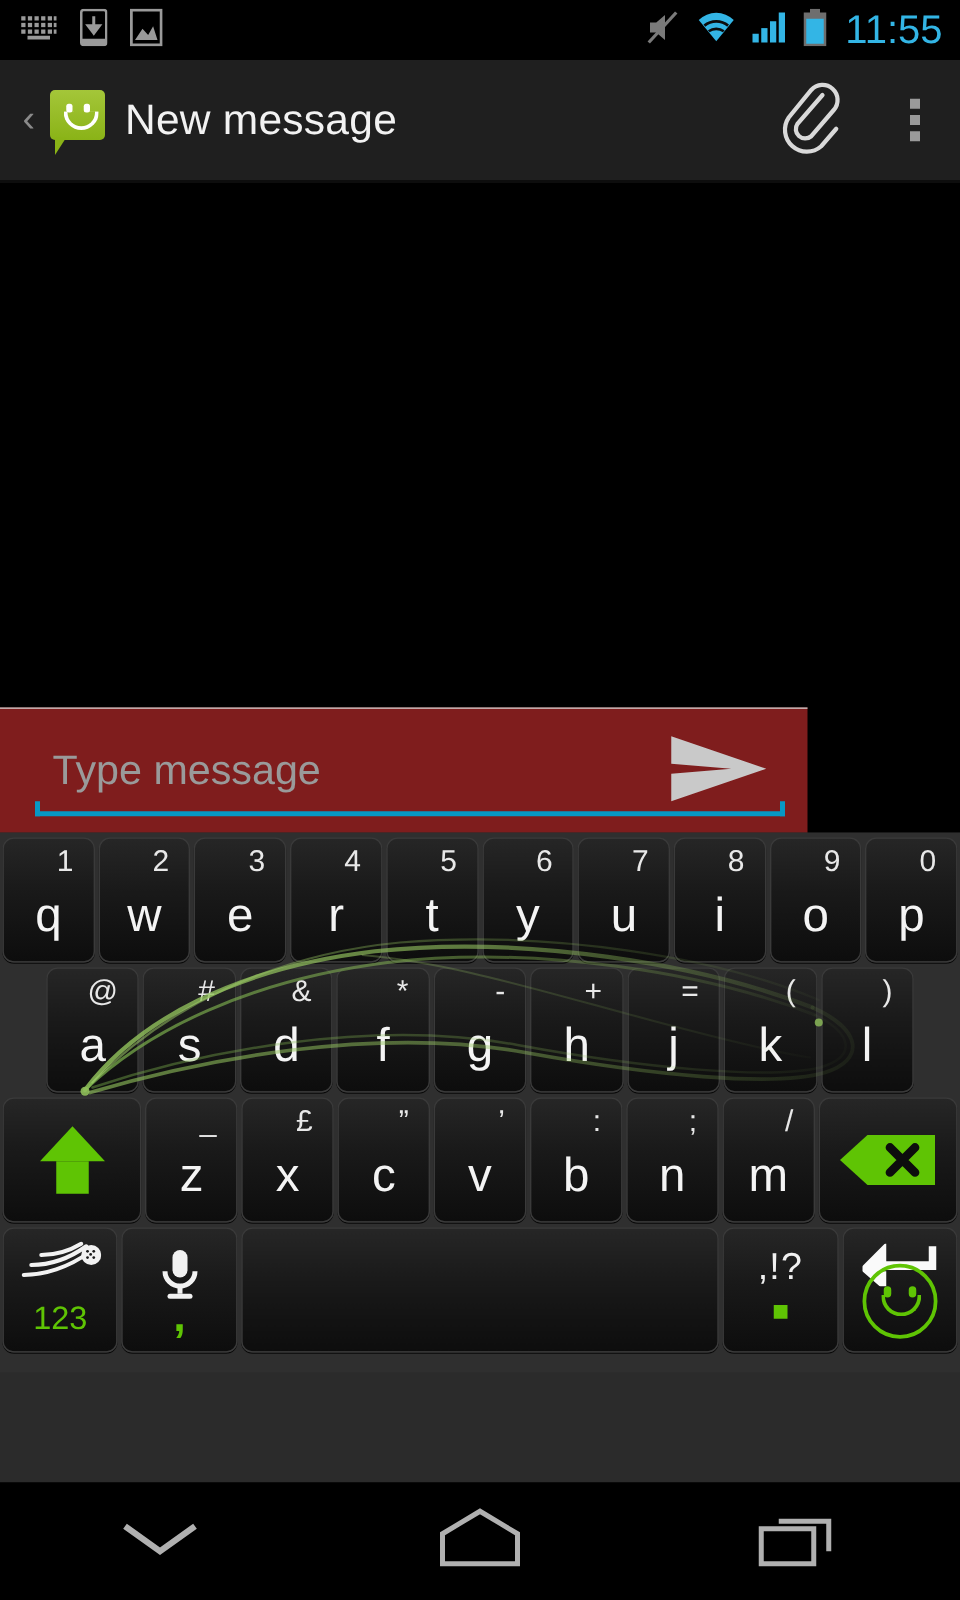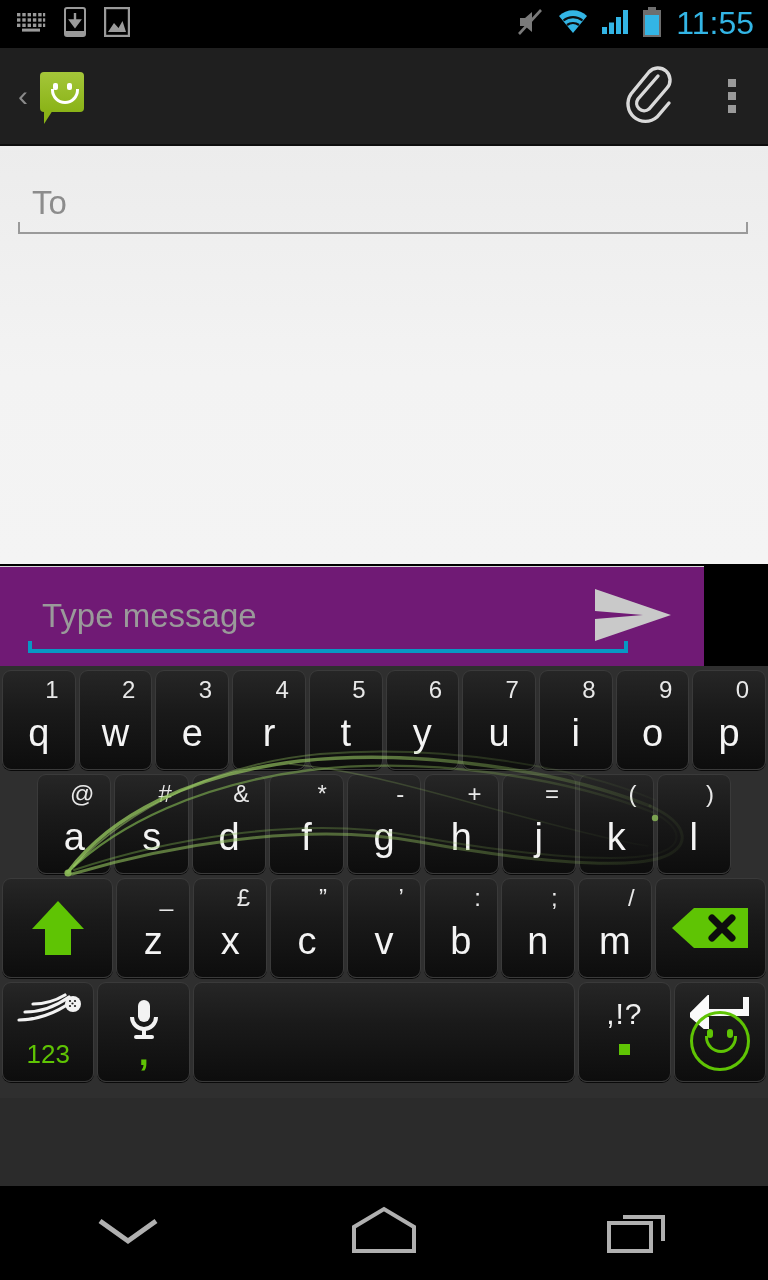--- a/index.html
+++ b/index.html
@@ -171,22 +171,22 @@
   #conversation-area {
     position: absolute;
     left: 0; top: 232px;
     width: 768px; height: 332px;
   }
 
   
   #composer {
     position: absolute;
     left: 0; top: 566px;
-    width: 704px; height: 100px;
-    background: #701a75;
+    width: 646px; height: 100px;
+    background: #7f1d1d;
     border-top: 1px solid #d8d8d8;
   }
   #message-field {
     position: absolute;
     left: 28px; top: 16px;
     width: 600px; height: 70px;
   }
   #message-placeholder {
     color: #9a9a9a;
     font-size: 33px;
@@ -493,43 +493,37 @@
 
   <div id="action-bar">
     <div id="back-chevron">‹</div>
     <div id="app-icon-wrap">
       <div class="bubble">
         <span class="smiley-eye l"></span>
         <span class="smiley-eye r"></span>
         <span class="smiley-mouth"></span>
       </div>
     </div>
+    <div id="ab-title">New message</div>
     <div id="ab-actions">
       <div id="attach-button">
         <span>
           <svg width="54" height="60" viewBox="0 0 54 60">
             <path d="M37 12 L17 35 a7.5 7.5 0 0 0 11 10 L46 24 a12 12 0 0 0 -18 -16 L10 30 a17.5 17.5 0 0 0 26 23 L48 39" fill="none" stroke="#d9d9d9" stroke-width="3.4" stroke-linecap="round"></path>
           </svg>
         </span>
       </div>
       <div id="overflow-button">
         <span class="dot"></span>
         <span class="dot"></span>
         <span class="dot"></span>
       </div>
     </div>
   </div>
 
-  <div id="recipient-area">
-    <div id="to-field">
-      <div id="to-placeholder">To</div>
-      <div class="underline-gray"></div>
-    </div>
-    <div id="conversation-area"></div>
-  </div>
 
   <div id="composer">
     <div id="message-field">
       <div id="message-placeholder">Type message</div>
       <div class="underline-blue"></div>
     </div>
     <div id="send-button">
       <span>
         <svg width="84" height="60" viewBox="0 0 84 60">
           <path d="M4 4 L80 30 L4 56 L4 34 L52 30 L4 26 Z" fill="#c9c9c9"></path>

